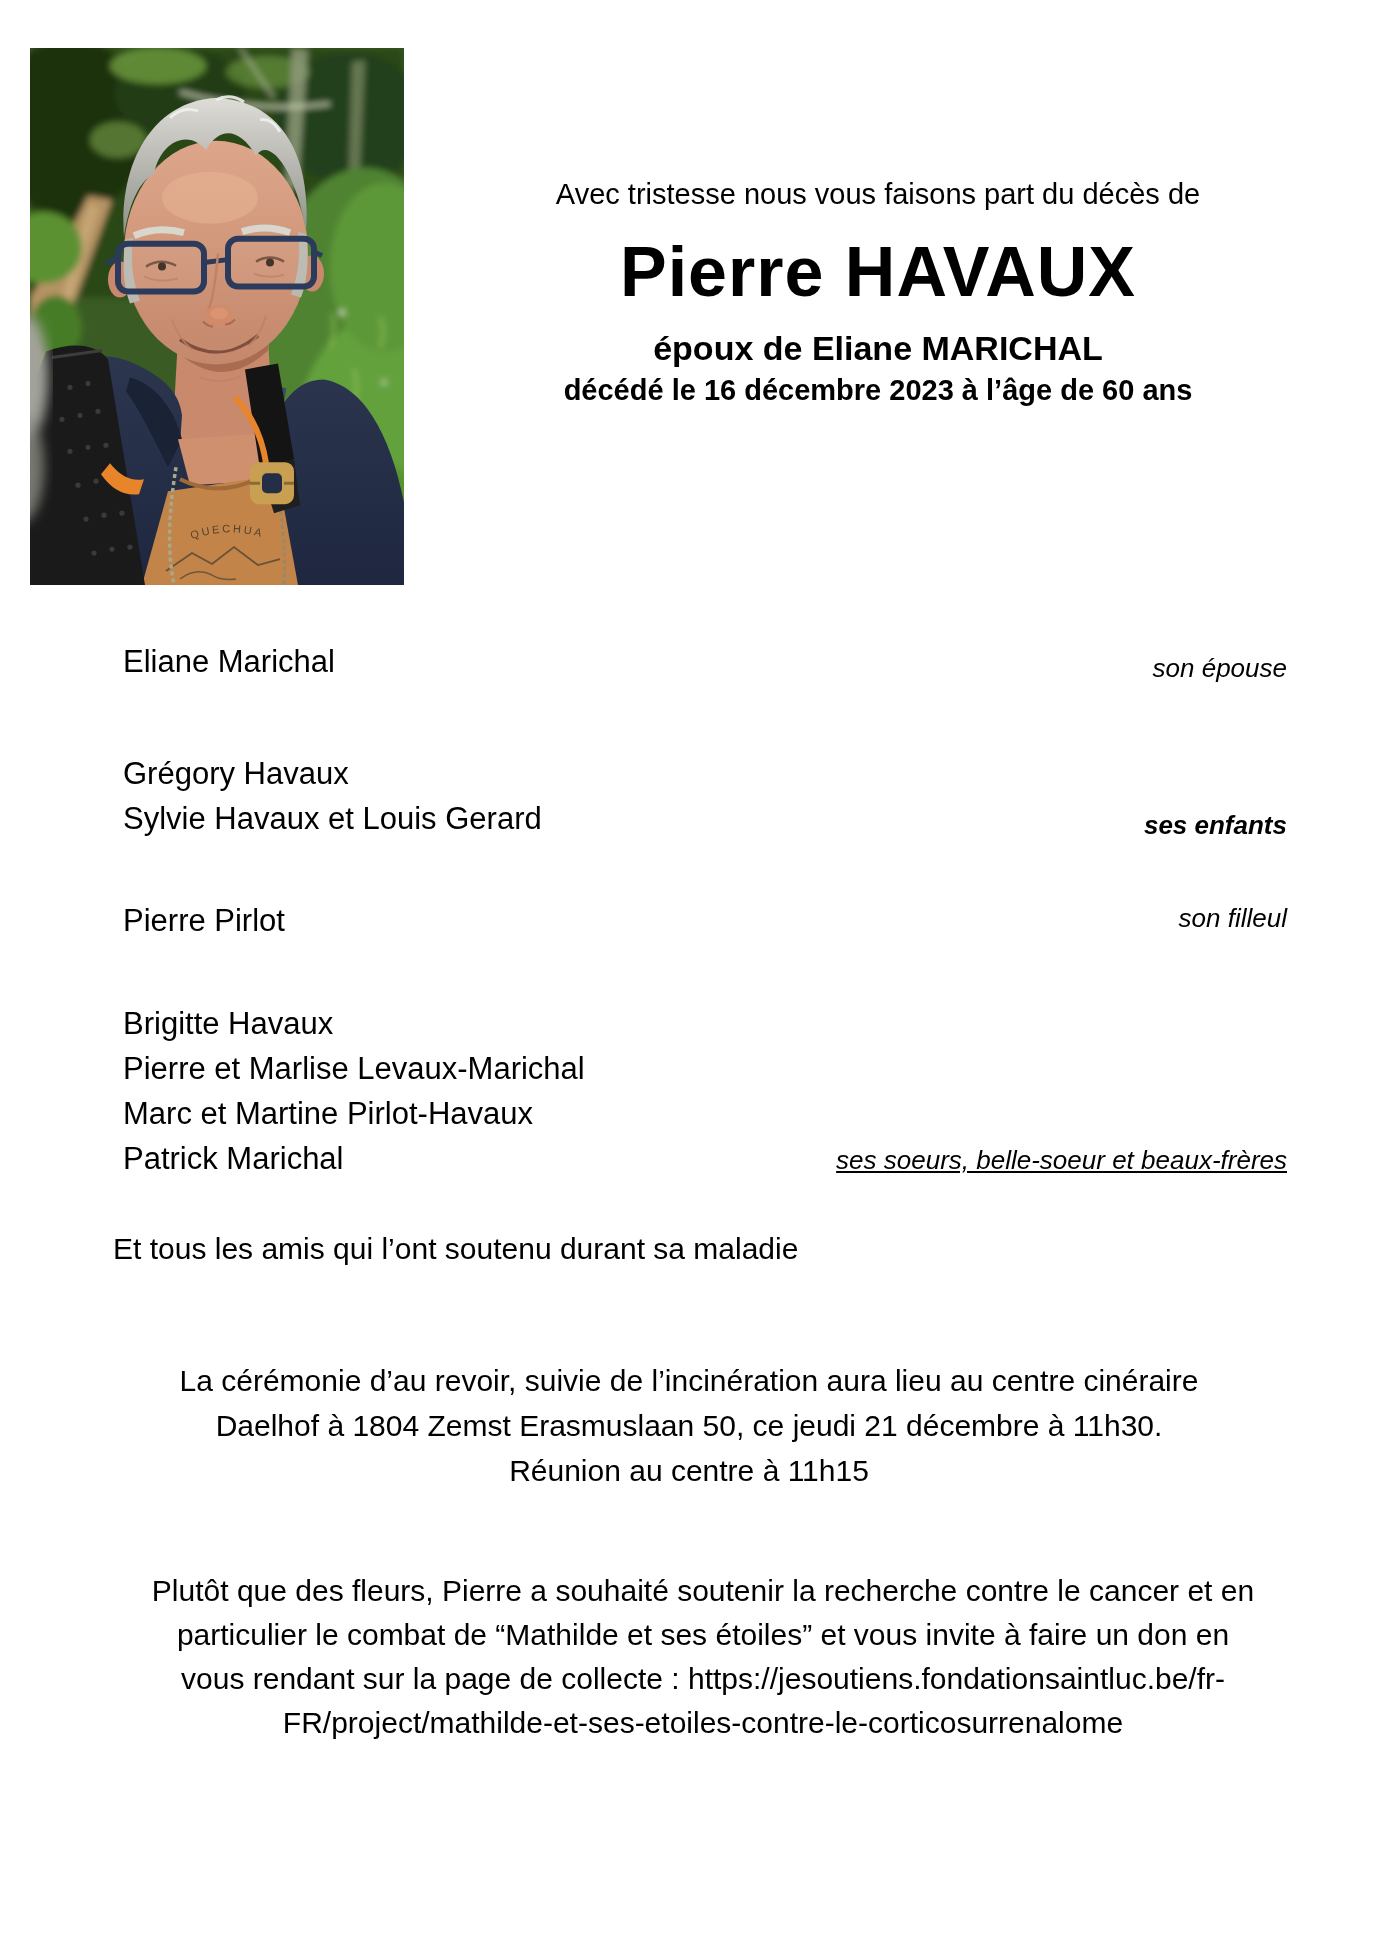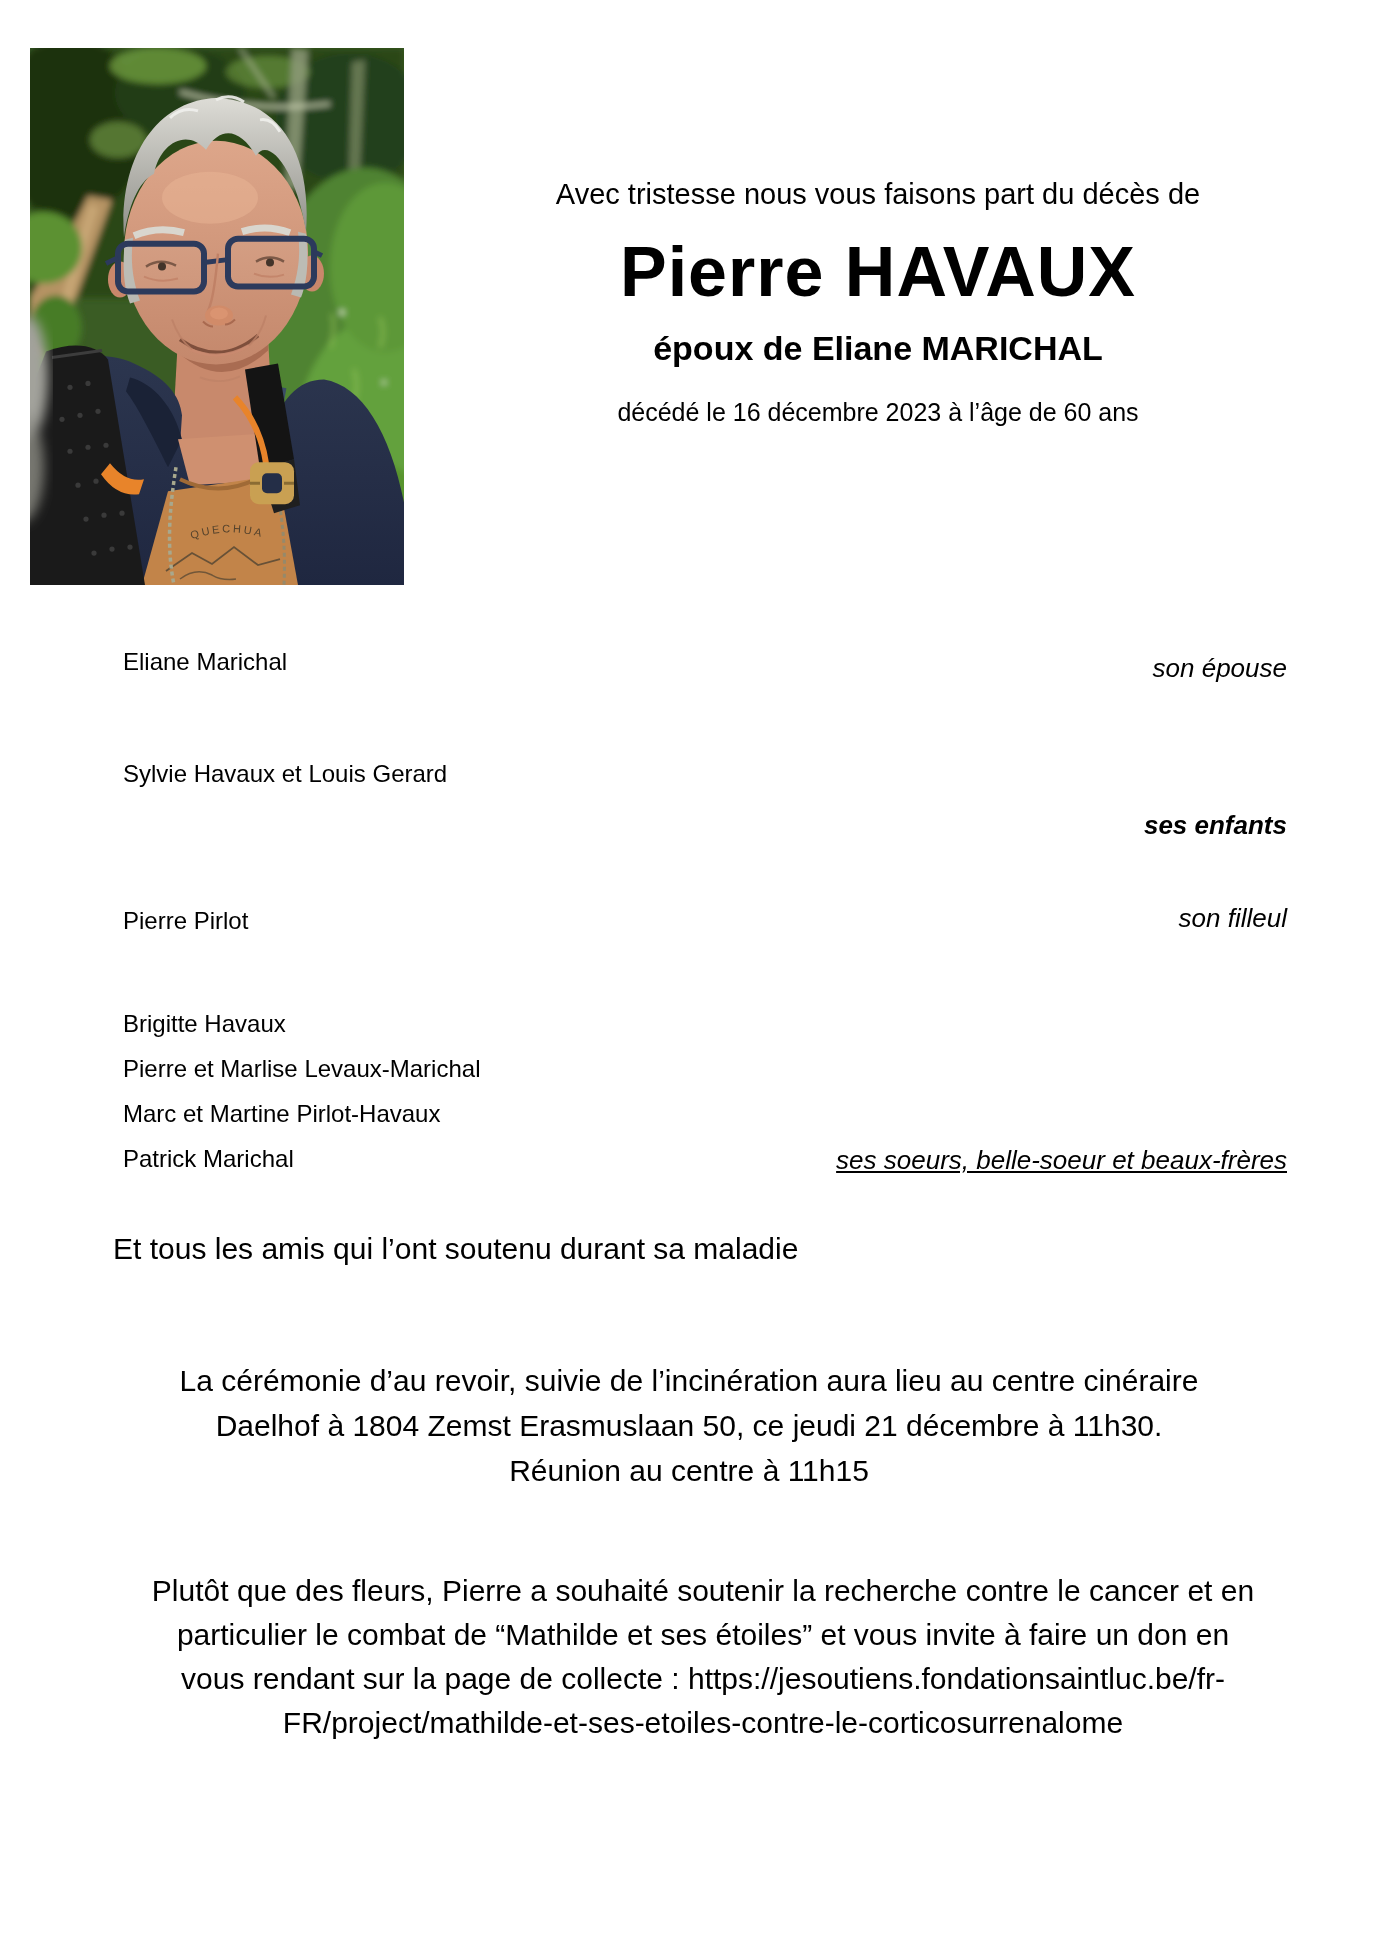--- a/index.html
+++ b/index.html
@@ -12,23 +12,23 @@
     overflow:hidden;
   }
   .abs{position:absolute;white-space:nowrap;}
   .photo{position:absolute;left:30px;top:48px;width:374px;height:537px;overflow:hidden;}
   .photo svg{display:block;}
 
   .header-block{position:absolute;left:420px;top:0;width:916px;text-align:center;}
   .intro-line{position:absolute;left:0;width:100%;top:174px;font-size:29px;line-height:40px;}
   .deceased-name{position:absolute;left:0;width:100%;top:231px;font-size:70px;line-height:82px;font-weight:bold;letter-spacing:1px;}
   .spouse-line{position:absolute;left:0;width:100%;top:326px;font-size:34px;line-height:44px;font-weight:bold;}
-  .death-line{position:absolute;left:0;width:100%;top:392px;font-size:25px;line-height:40px;}
-
-  .names{left:123px;font-size:24px;line-height:45px;}
+  .death-line{position:absolute;left:0;width:100%;top:370px;font-size:29px;line-height:40px;font-weight:bold;}
+
+  .names{left:123px;font-size:31px;line-height:45px;}
   .relation{right:91px;text-align:right;font-style:italic;font-size:26px;line-height:34px;}
 
   .friends-line{left:113px;top:1226px;font-size:30px;line-height:45px;}
 
   .para{position:absolute;left:0;width:1378px;text-align:center;font-size:30px;line-height:45px;}
   .para div{white-space:nowrap;}
   .ceremony{top:1358px;}
   .donation{top:1569px;line-height:44px;padding-left:14px;}
 </style>
 </head>
@@ -207,20 +207,21 @@
     <div class="spouse-line">époux de Eliane MARICHAL</div>
     <div class="death-line">décédé le 16 décembre 2023 à l’âge de 60 ans</div>
   </div>
 
   <div class="abs names" style="top:639px;">
     <div>Eliane Marichal</div>
   </div>
   <div class="abs relation" style="top:651px;">son épouse</div>
 
   <div class="abs names" style="top:751px;">
+    <div>Grégory Havaux</div>
     <div>Sylvie Havaux et Louis Gerard</div>
   </div>
   <div class="abs relation" style="top:808px;font-weight:bold;">ses enfants</div>
 
   <div class="abs names" style="top:898px;">
     <div>Pierre Pirlot</div>
   </div>
   <div class="abs relation" style="top:901px;">son filleul</div>
 
   <div class="abs names" style="top:1001px;">

